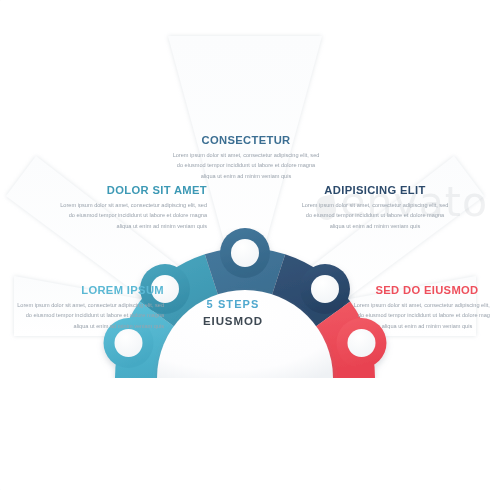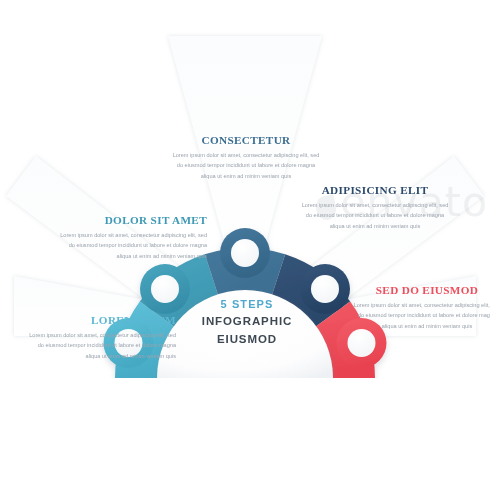--- a/index.html
+++ b/index.html
@@ -68,53 +68,52 @@
     position: absolute;
     width: 150px;
   }
   .block .heading {
     font-size: 11.2px;
     font-weight: bold;
     letter-spacing: 0.35px;
     margin: 0 0 4px 0;
     line-height: 1.1;
     white-space: nowrap;
-    font-family: Liberation Serif, serif;
   }
   .block .body {
     font-size: 5.6px;
     line-height: 1.82;
     color: #9aa3ad;
     margin: 0;
   }
 
-  .block.align-right { text-align: right; margin-top: 30px; }
+  .block.align-right { text-align: right; }
   .block.align-left  { text-align: center; }
   .block.align-center{ text-align: center; }
 
   
-  #block-1 { left: 26px;  top: 284px; }           
+  #block-1 { left: 14px;  top: 284px; }           
   #block-2 { left: 57px;  top: 184px; }           
   #block-3 { left: 170px; top: 134px; width:152px;} 
   #block-4 { left: 300px; top: 184px; }           
   #block-5 { left: 352px; top: 284px; }           
 
   
   .wheel {
     position: absolute;
     left: 95px;
     top: 228px;
     width: 300px;
     height: 150px;
   }
 
   
   .center-label {
     position: absolute;
-    left: 177px;
+    left: 163px;
     top: 296px;
     width: 140px;
     text-align: center;
     pointer-events: none;
   }
   .center-label .l1 {
     font-size: 11px;
     font-weight: bold;
     letter-spacing: 1.1px;
     line-height: 1.55;
@@ -238,21 +237,20 @@
         <circle cx="266.5" cy="115" r="25" fill="url(#g5)"></circle>
         <circle cx="266.5" cy="115" r="14" fill="url(#holeGrad)"></circle>
       </g>
 
       <path d="M 150,150 m -88,0 a 88,88 0 0 1 176,0 Z" fill="url(#coreGrad)" filter="url(#innerShadow)"></path>
     </g>
   </svg>
 
   <div class="center-label">
     <div class="l1" style="color:#4FA8CE">5 STEPS</div>
-    <div class="l2" style="color:#3d4852">INFOGRAPHIC</div>
     <div class="l3" style="color:#3d4852">EIUSMOD</div>
   </div>
 
   <div class="block align-right" id="block-1">
     <div class="heading" style="color:#5BB8D4">LOREM IPSUM</div>
     <div class="body">Lorem ipsum dolor sit amet, consectetur adipiscing elit, sed do eiusmod tempor incididunt ut labore et dolore magna aliqua ut enim ad minim veniam quis</div>
   </div>
 
   <div class="block align-right" id="block-2">
     <div class="heading" style="color:#3D99B5">DOLOR SIT AMET</div>

